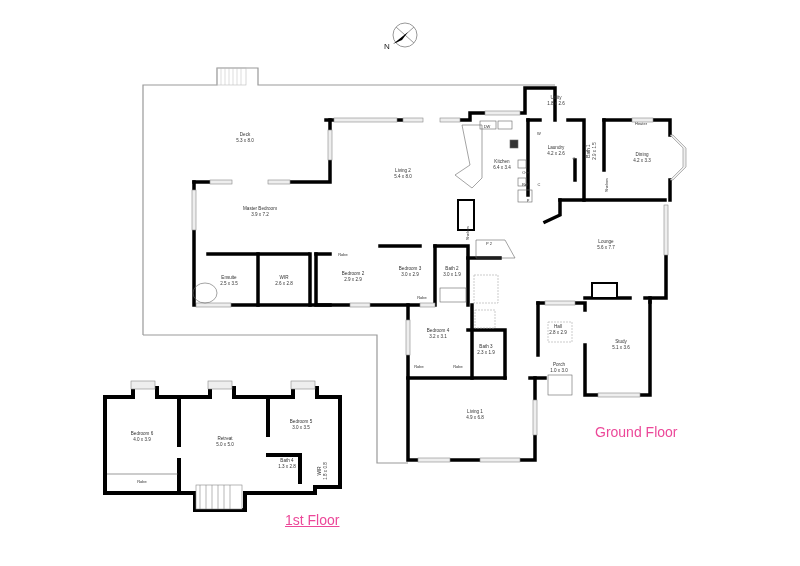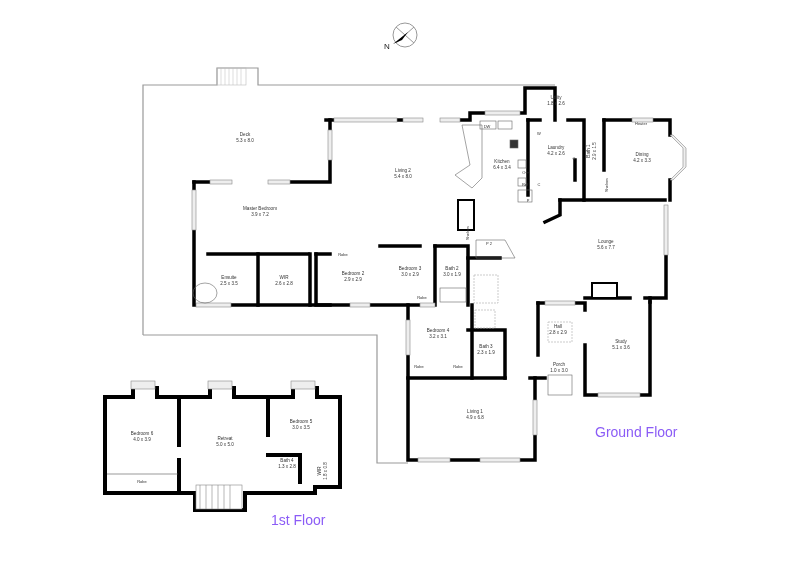--- a/index.html
+++ b/index.html
@@ -2,21 +2,21 @@
 <html><head>
 <meta charset="utf-8">
 <style>
   html, body { margin:0; padding:0; background:#ffffff; }
   body { width:800px; height:566px; position:relative; overflow:hidden; font-family:"Liberation Sans", sans-serif; }
   #plan { position:absolute; left:0; top:0; width:800px; height:566px; }
   .lbl { position:absolute; font-size:4.6px; line-height:6px; color:#333; text-align:center; transform:translate(-50%,-50%); white-space:nowrap; }
   .lbl .d { display:block; }
   .fix { position:absolute; font-size:4px; color:#333; transform:translate(-50%,-50%); white-space:nowrap; }
   .fix.v { transform:translate(-50%,-50%) rotate(-90deg); }
-  .floor-title { position:absolute; font-size:14px; color:#8b5cf6; }
+  .floor-title { position:absolute; font-size:14px; color:#ec4899; }
   .compass-n { position:absolute; font-size:8px; color:#222; }
 </style>
 </head>
 <body>
 
 <svg id="plan" viewBox="0 0 800 566" xmlns="http://www.w3.org/2000/svg">
 
   <g>
     <circle cx="405" cy="35" r="12" fill="none" stroke="#999" stroke-width="1"></circle>
     <line x1="396" y1="27" x2="414" y2="43" stroke="#999" stroke-width="1"></line>
@@ -274,13 +274,13 @@
 <span class="fix v" style="left:606px;top:185px;">Shelves</span>
 <span class="fix v" style="left:467px;top:233px;">Shelves</span>
 <span class="fix" style="left:343px;top:254px;">Robe</span>
 <span class="fix" style="left:422px;top:297px;">Robe</span>
 <span class="fix" style="left:419px;top:366px;">Robe</span>
 <span class="fix" style="left:458px;top:366px;">Robe</span>
 <span class="fix" style="left:142px;top:481px;">Robe</span>
 
 <span class="compass-n" style="left:384px;top:42px;">N</span>
 <div class="floor-title" style="left:595px;top:424px;">Ground Floor</div>
-<div class="floor-title" style="left:271px;top:512px;">1st Floor</div>
+<div class="floor-title" style="left:285px;top:512px;text-decoration:underline;">1st Floor</div>
 
 </body></html>

